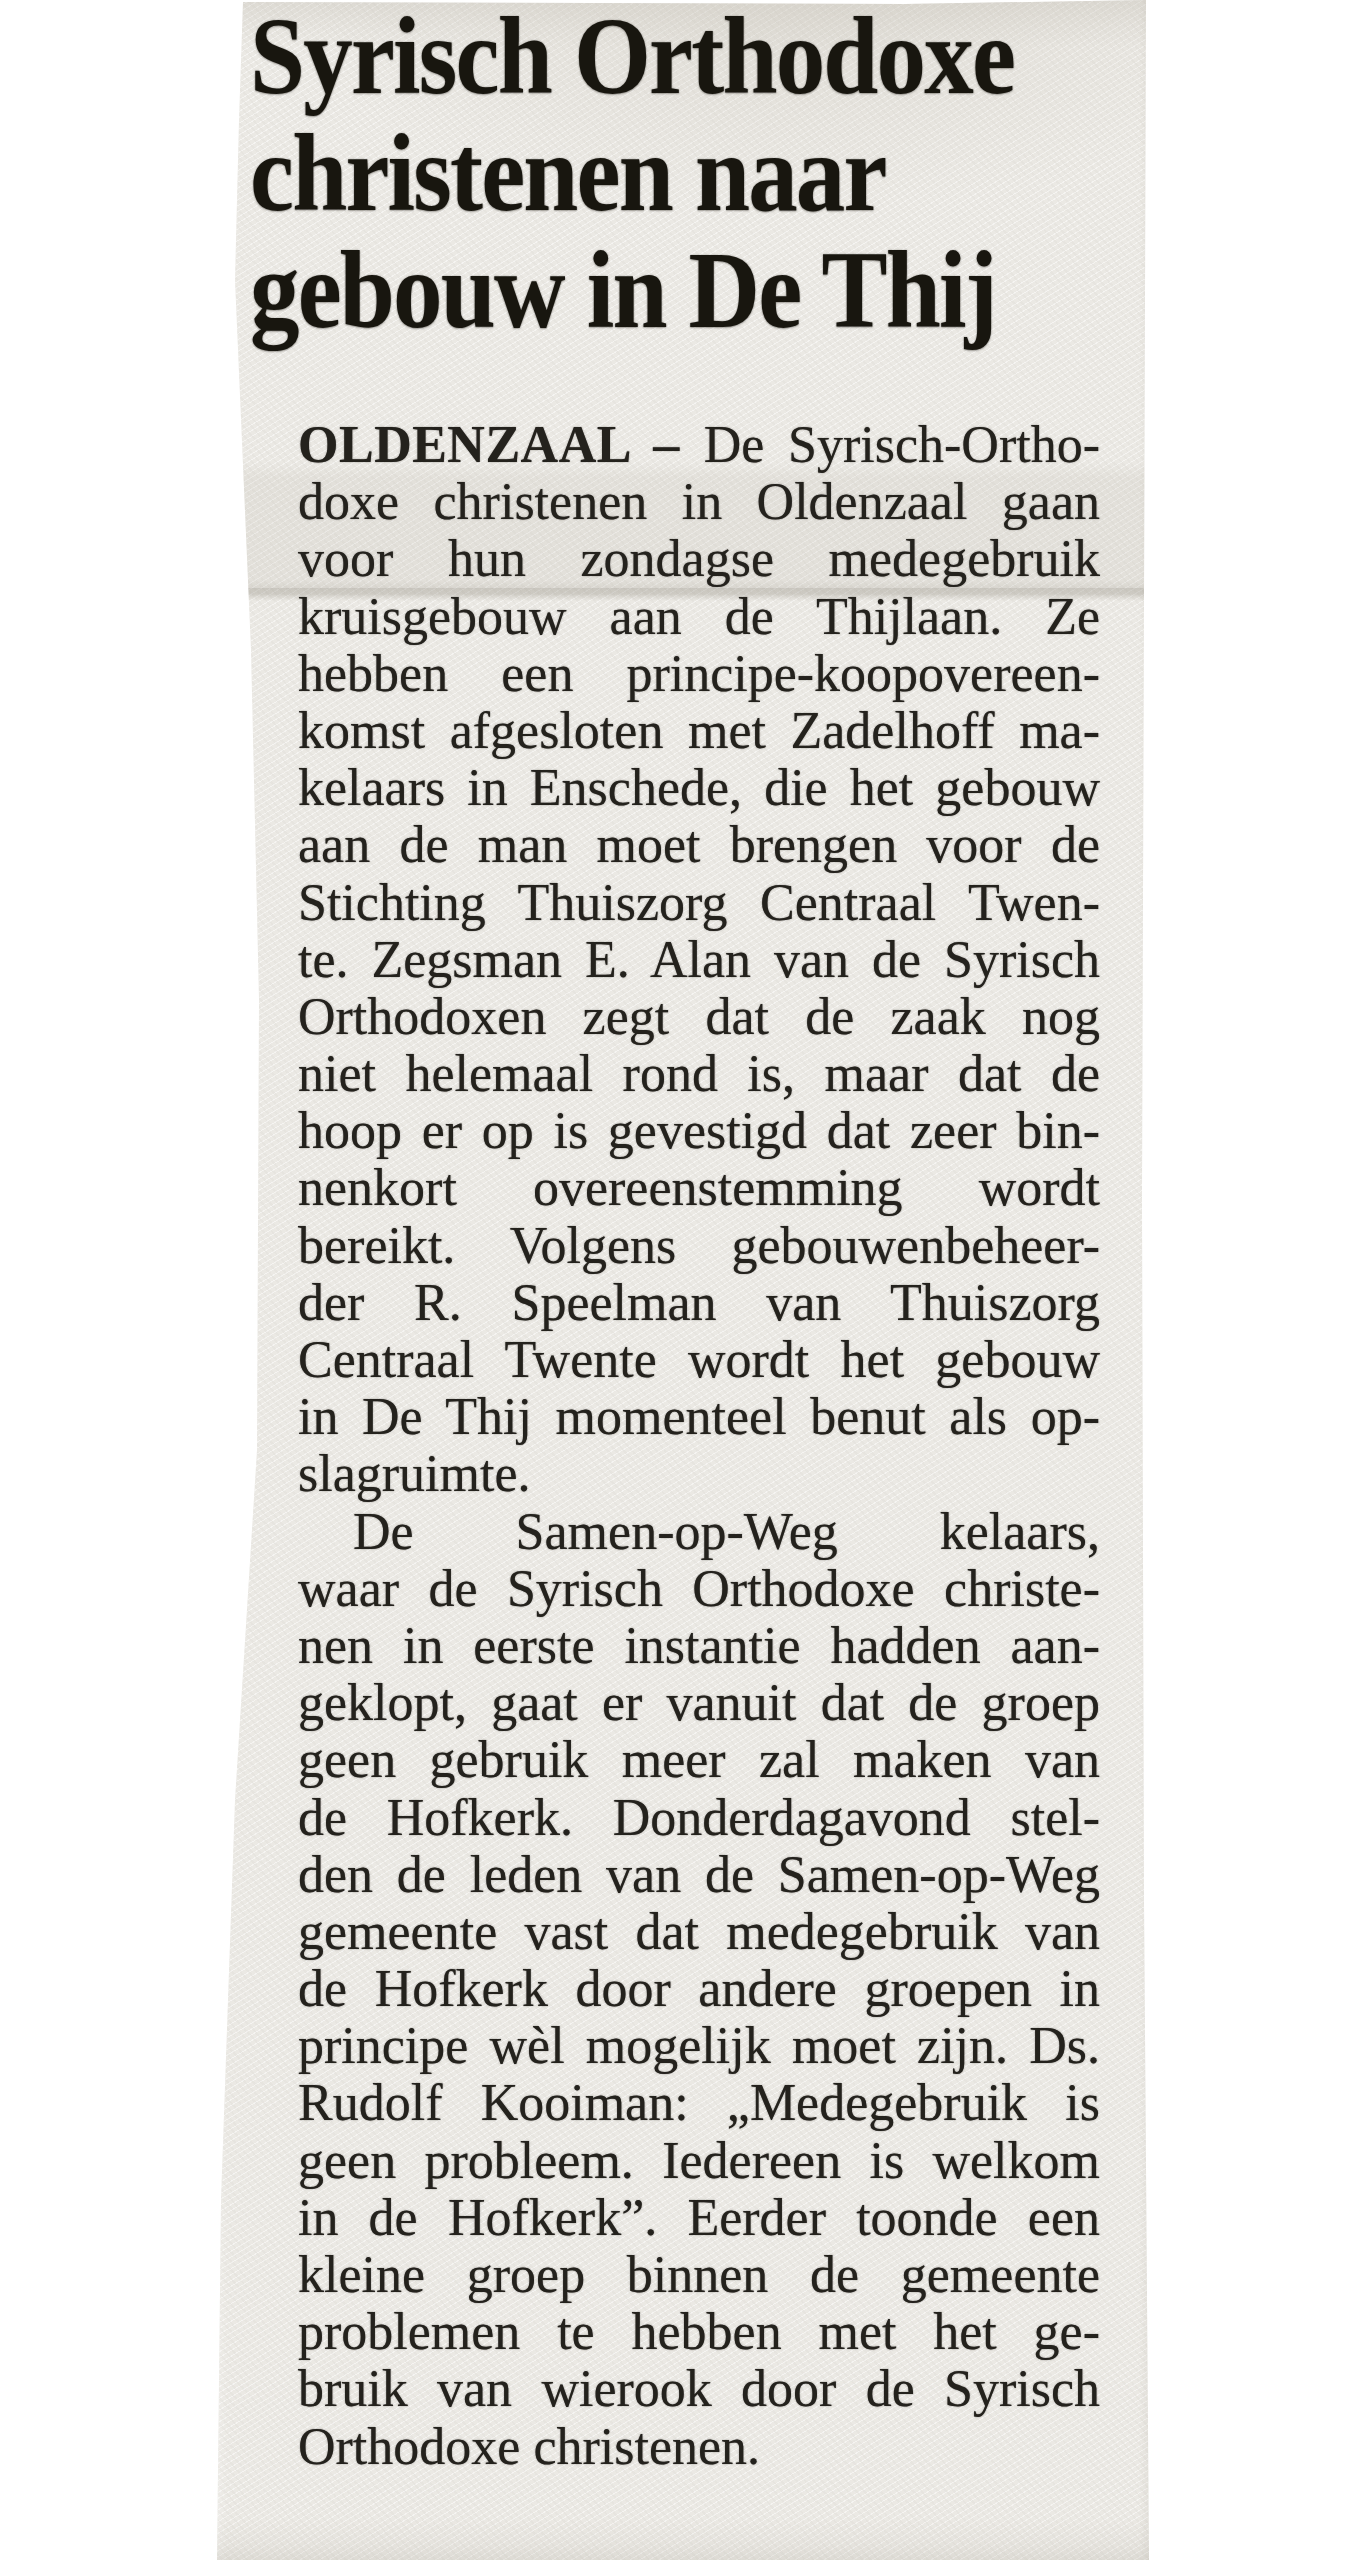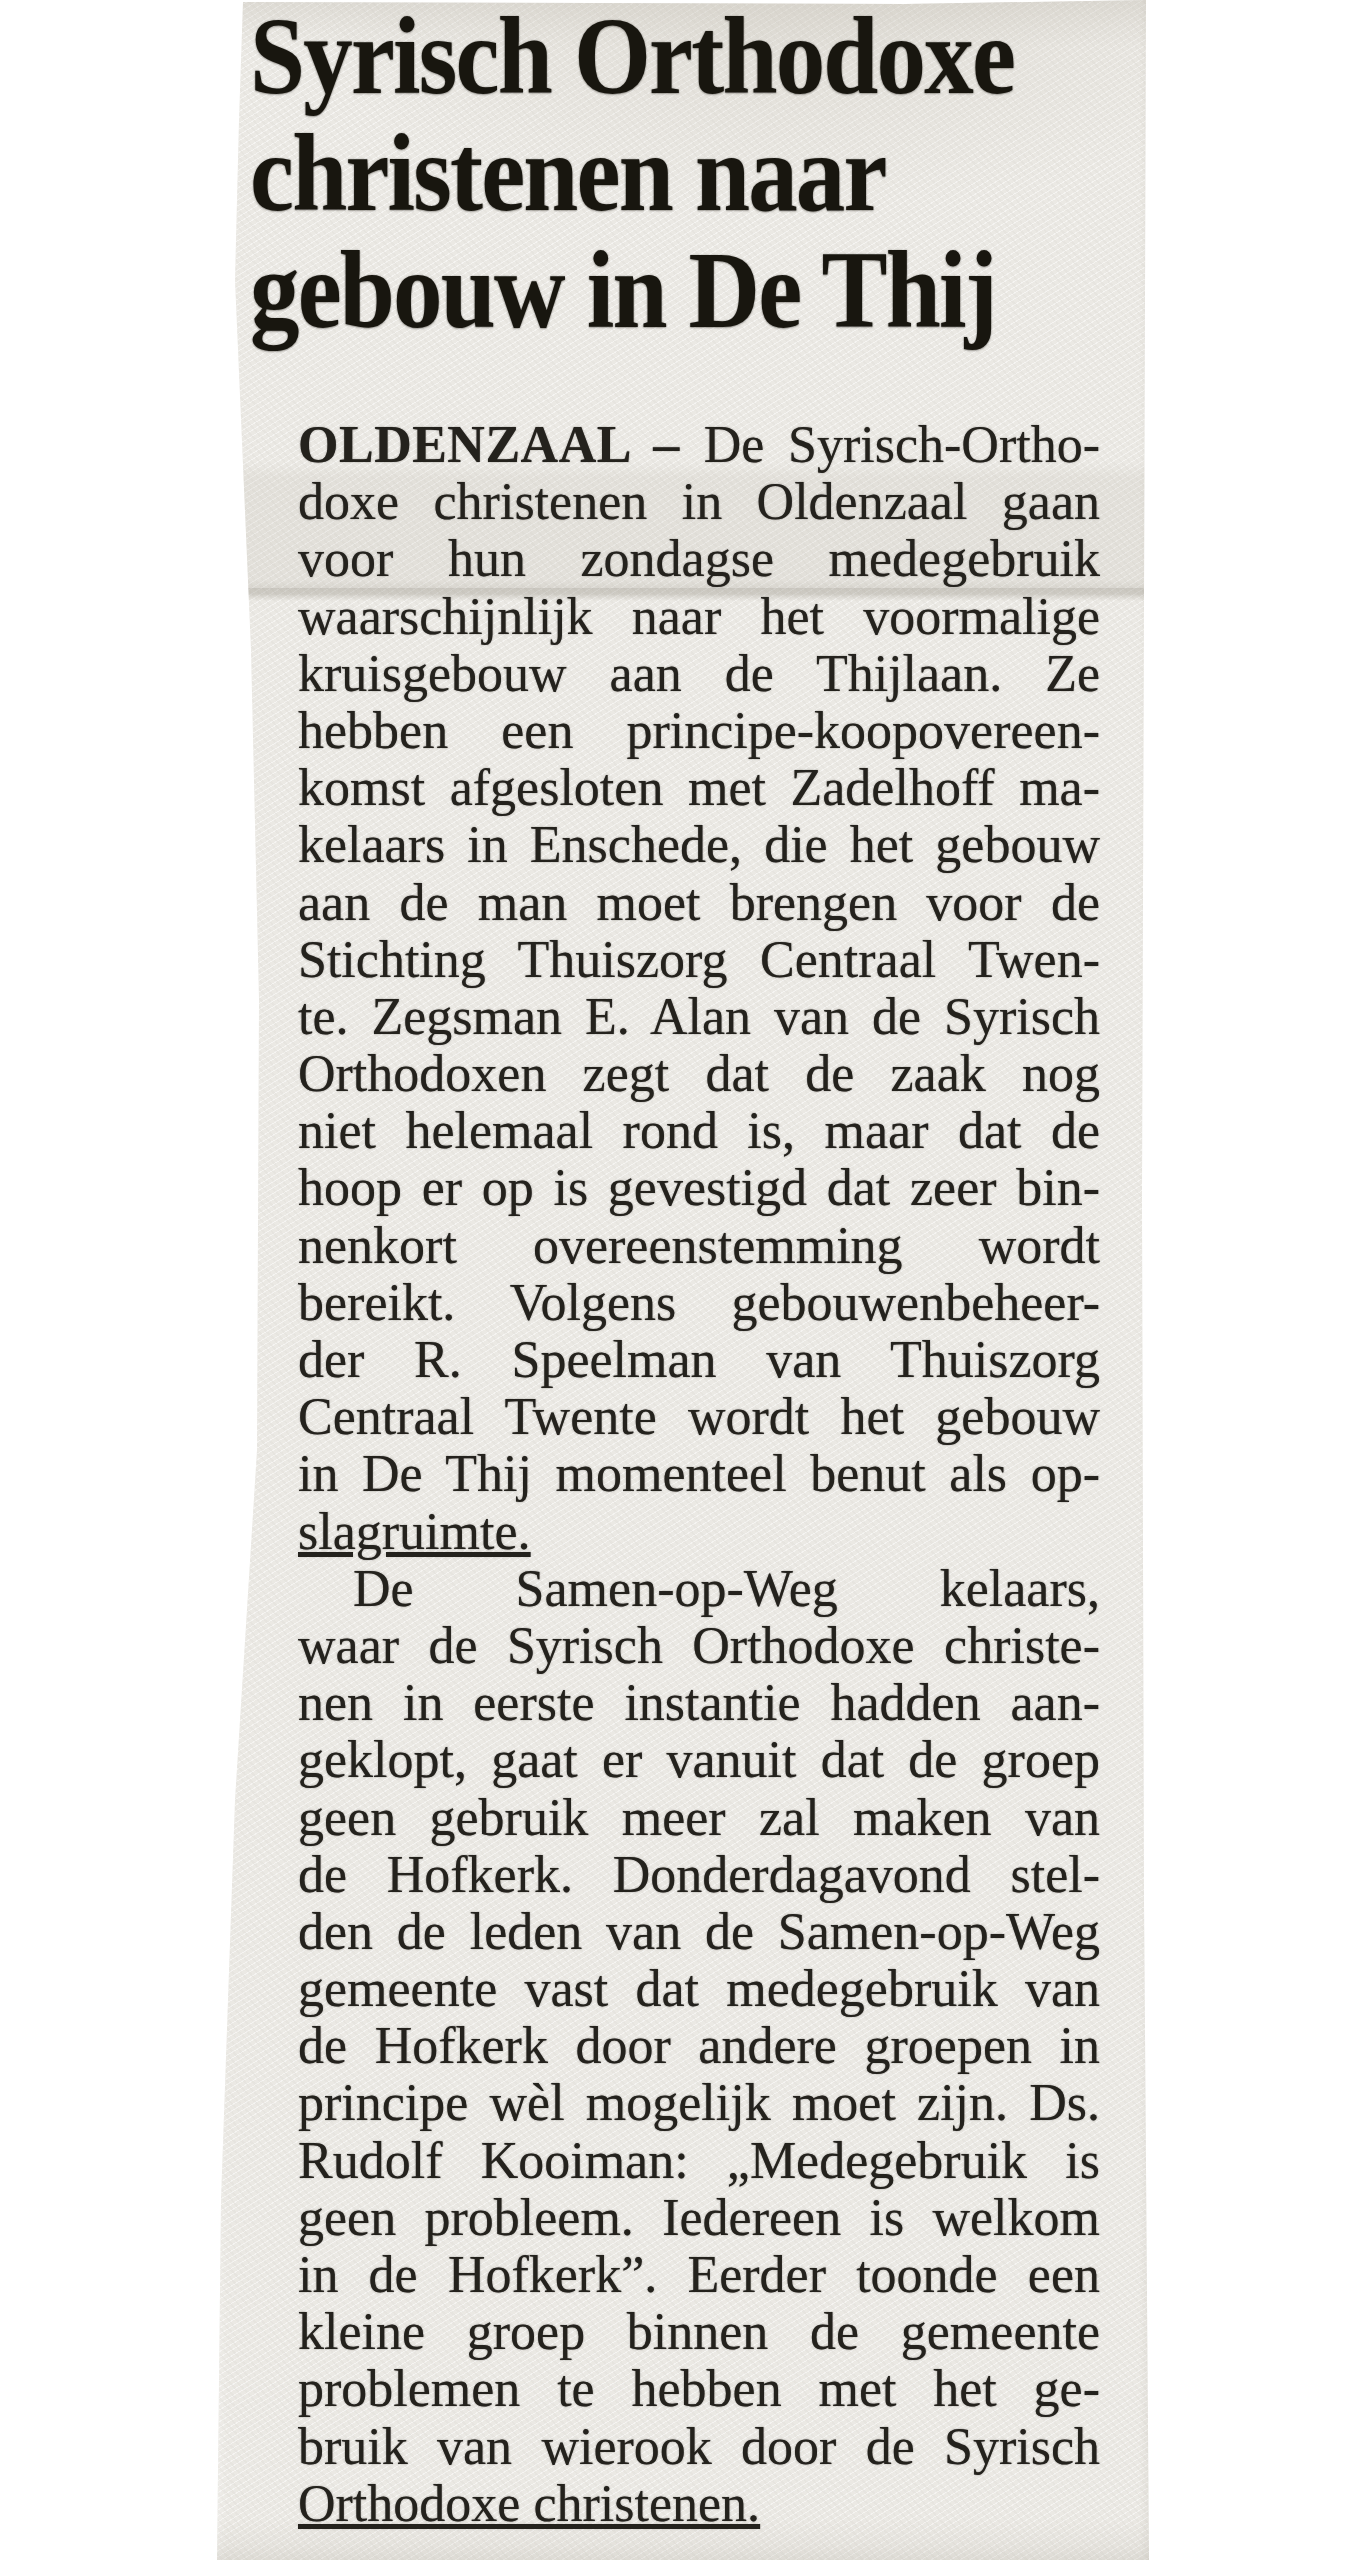--- a/index.html
+++ b/index.html
@@ -36,40 +36,39 @@
   .h-line{white-space:nowrap;}
 
   
   .bodycol{
     position:absolute;left:55px;top:416px;width:840px;
     font-size:52px;line-height:57.2px;
     color:var(--ink-body,#24221d);
     text-shadow:0 0 1px rgba(34,31,26,.65), 0 0 3px rgba(34,31,26,.14);
   }
   .b-line{text-align:justify;text-align-last:justify;white-space:normal;height:57.2px;overflow:visible;margin-left:38px;}
-  .b-line.last{text-align-last:left;text-decoration:underline;}
+  .b-line.last{text-align-last:left;}
   .b-line.indent{padding-left:55px;}
   .b-line b{font-weight:bold;letter-spacing:.5px;}
 </style>
 </head>
 <body>
 
 <div class="stage" style="--page-bg: #ffffff; --paper: #ebe9e4; --ink-headline: #18160f; --ink-body: #24221d;">
   <div class="paper">
     <div class="crease"></div>
     <div class="headline">
         <div class="h-line">Syrisch Orthodoxe</div>
         <div class="h-line">christenen naar</div>
         <div class="h-line">gebouw in De Thij</div>
       </div>
     <div class="bodycol">
         <div class="b-line"><b>OLDENZAAL – </b>De Syrisch-Ortho-</div>
         <div class="b-line">doxe christenen in Oldenzaal gaan</div>
         <div class="b-line">voor hun zondagse medegebruik</div>
-        <div class="b-line">waarschijnlijk naar het voormalige</div>
         <div class="b-line">kruisgebouw aan de Thijlaan. Ze</div>
         <div class="b-line">hebben een principe-koopovereen-</div>
         <div class="b-line">komst afgesloten met Zadelhoff ma-</div>
         <div class="b-line">kelaars in Enschede, die het gebouw</div>
         <div class="b-line">aan de man moet brengen voor de</div>
         <div class="b-line">Stichting Thuiszorg Centraal Twen-</div>
         <div class="b-line">te. Zegsman E. Alan van de Syrisch</div>
         <div class="b-line">Orthodoxen zegt dat de zaak nog</div>
         <div class="b-line">niet helemaal rond is, maar dat de</div>
         <div class="b-line">hoop er op is gevestigd dat zeer bin-</div>

